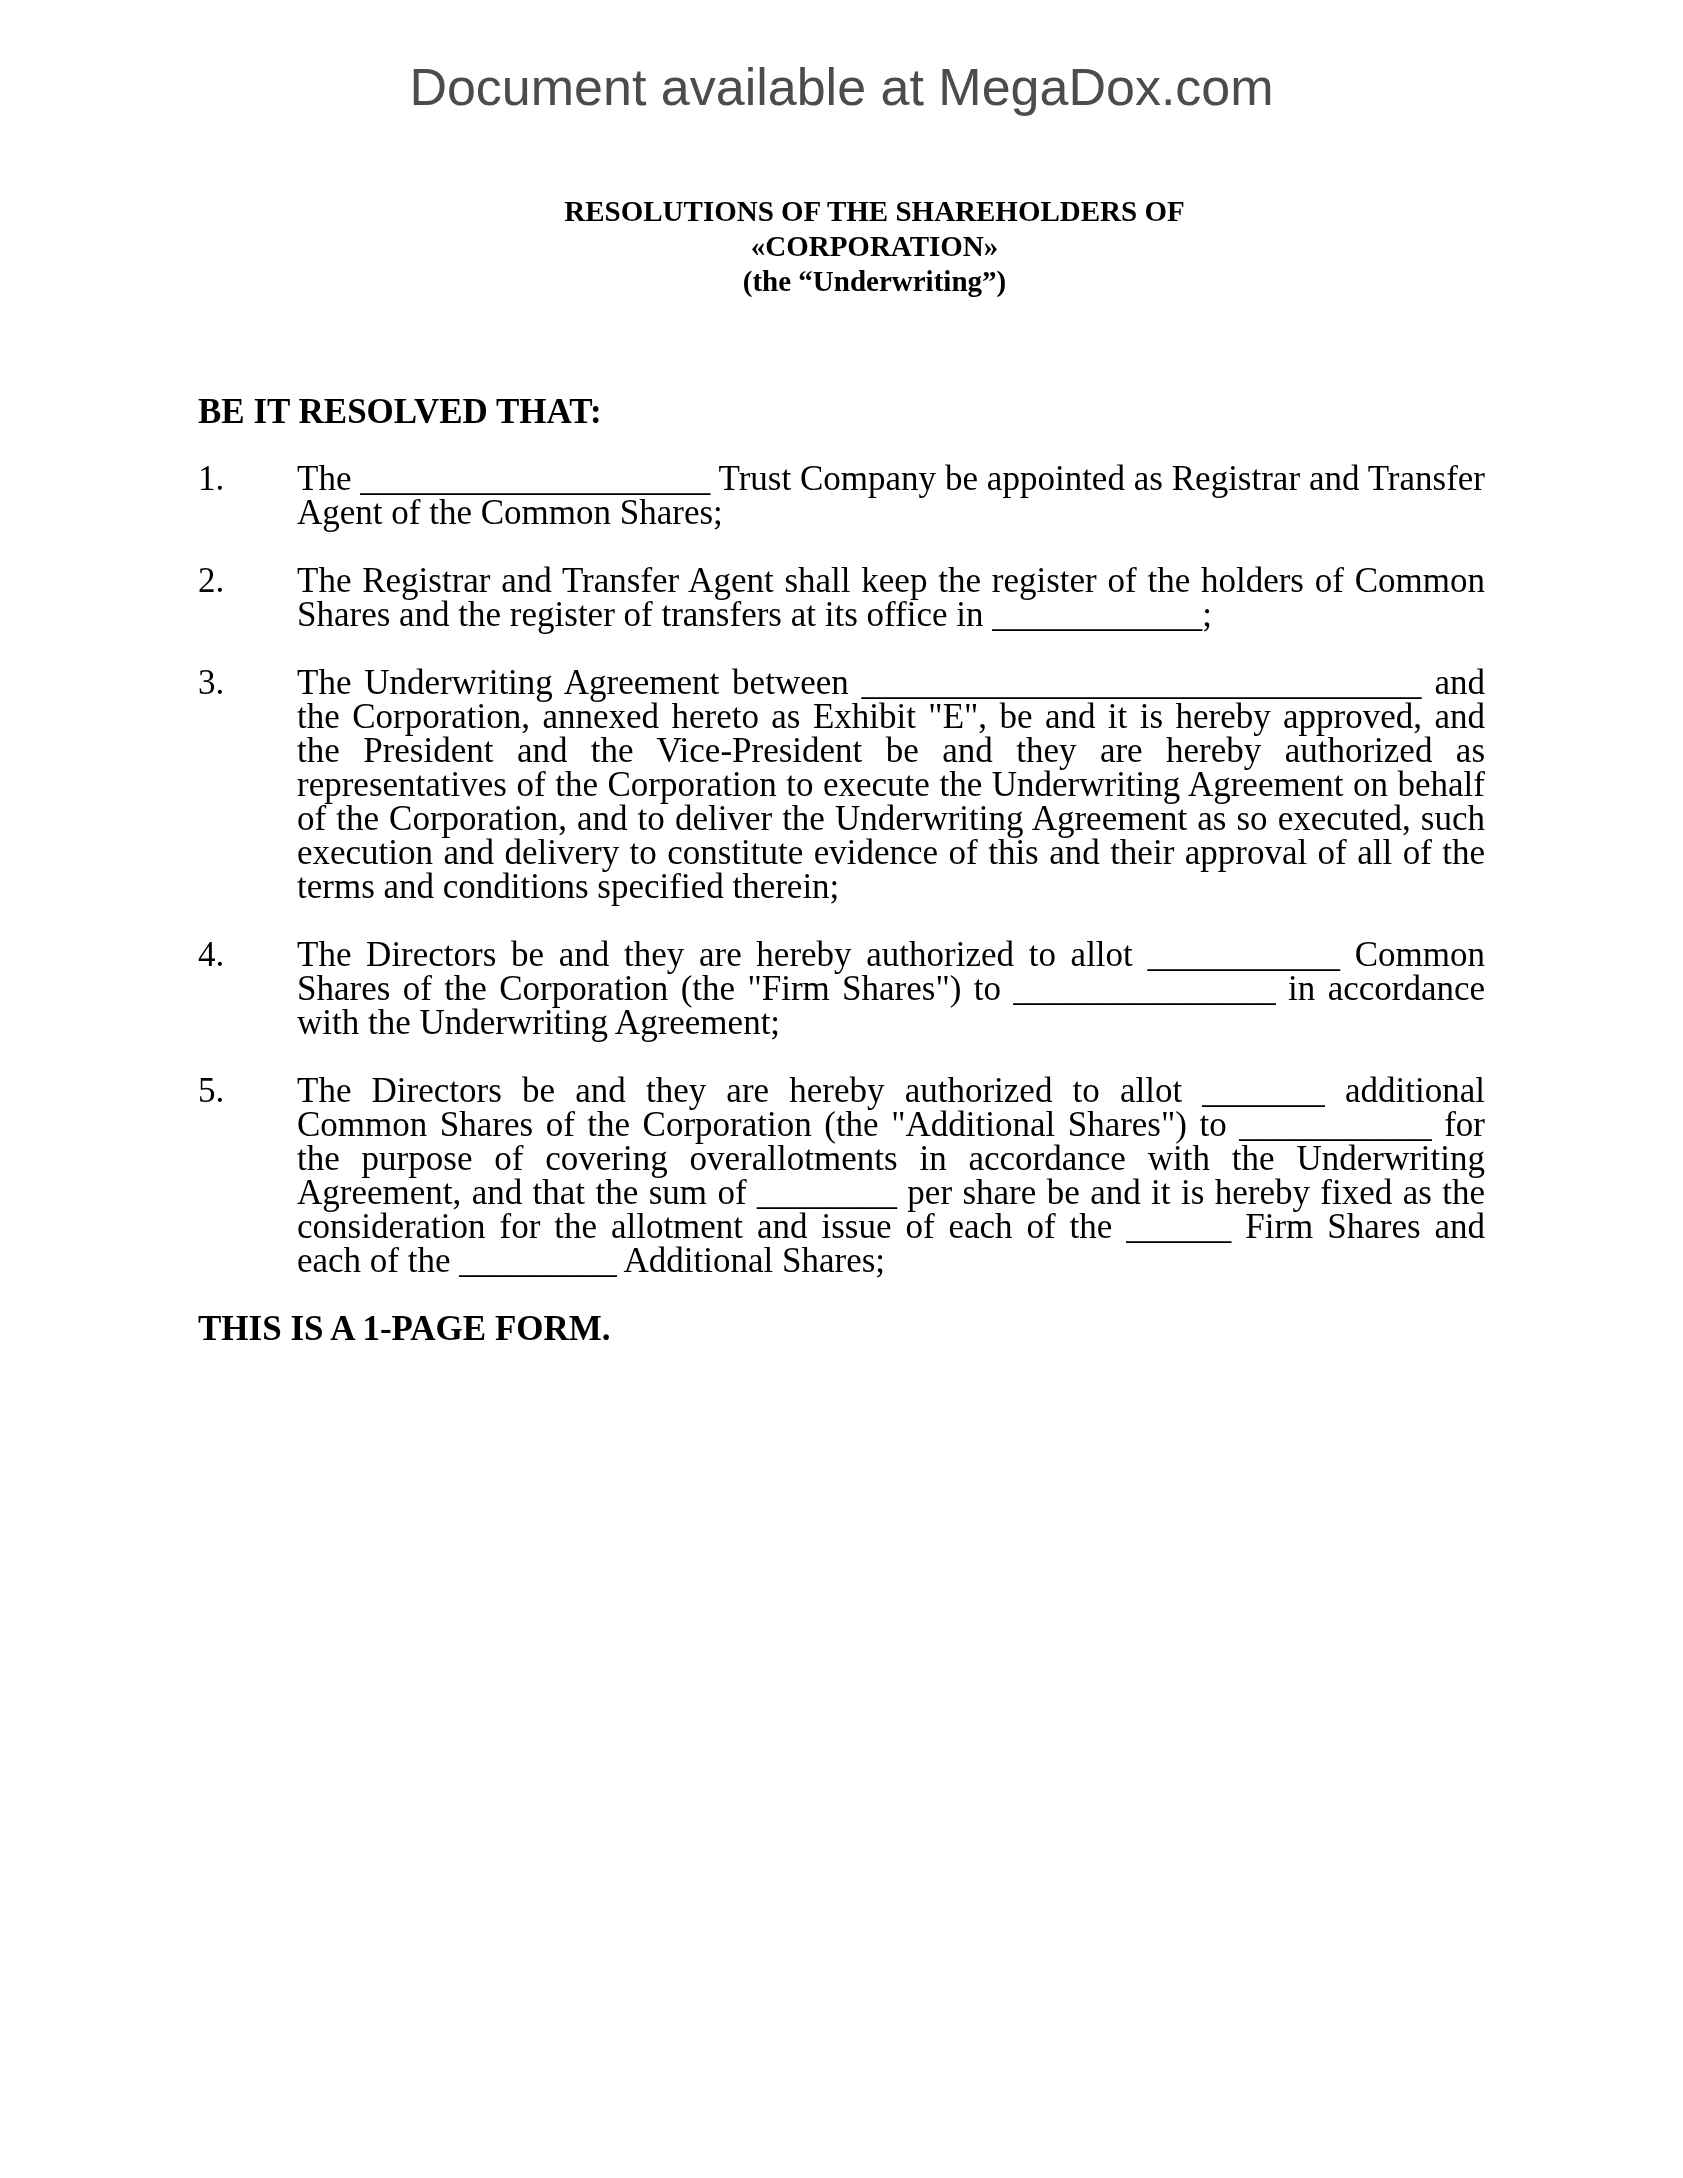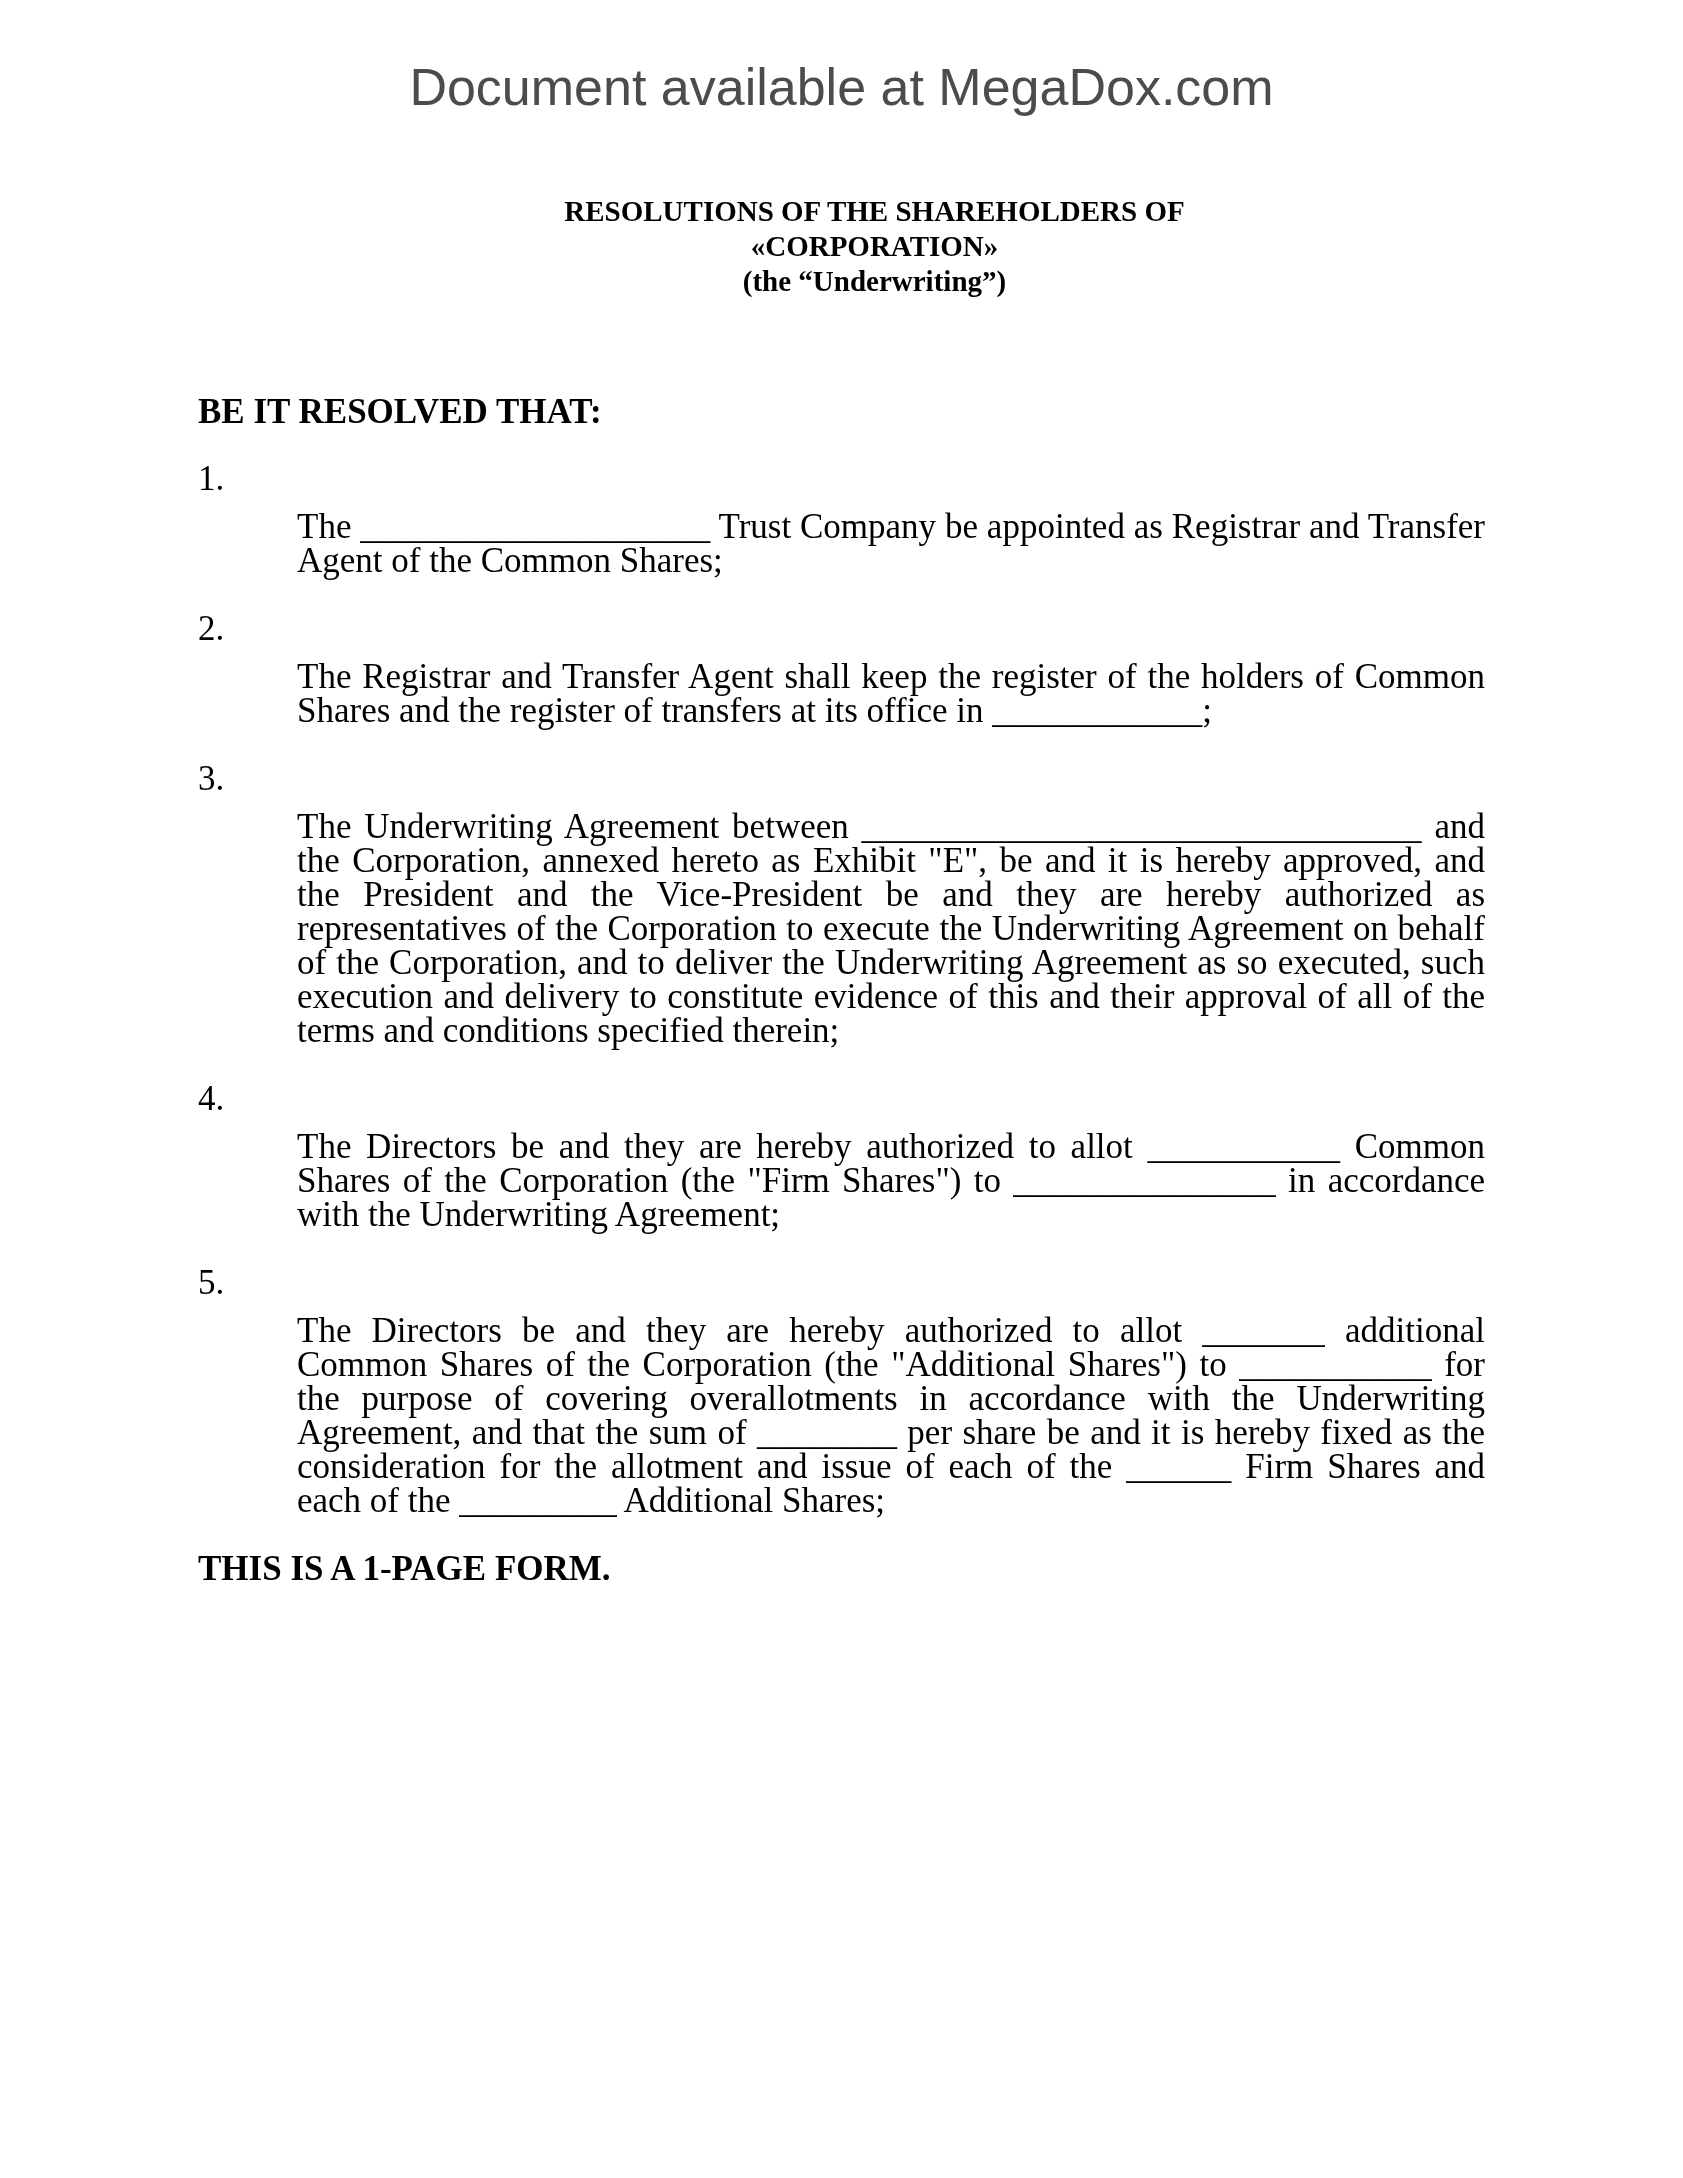--- a/index.html
+++ b/index.html
@@ -59,21 +59,20 @@
     margin: 0 0 34px 0;
   }
   .item .num {
     flex: none;
     width: 99px;
   }
   .item .txt {
     flex: none;
     width: 1188px;
     text-align: justify;
-    margin-top: 48px;
   }
   .form-note {
     font-weight: bold;
     margin-top: 27px;
   }
 </style>
 </head>
 <body>
 
 <div class="page">

